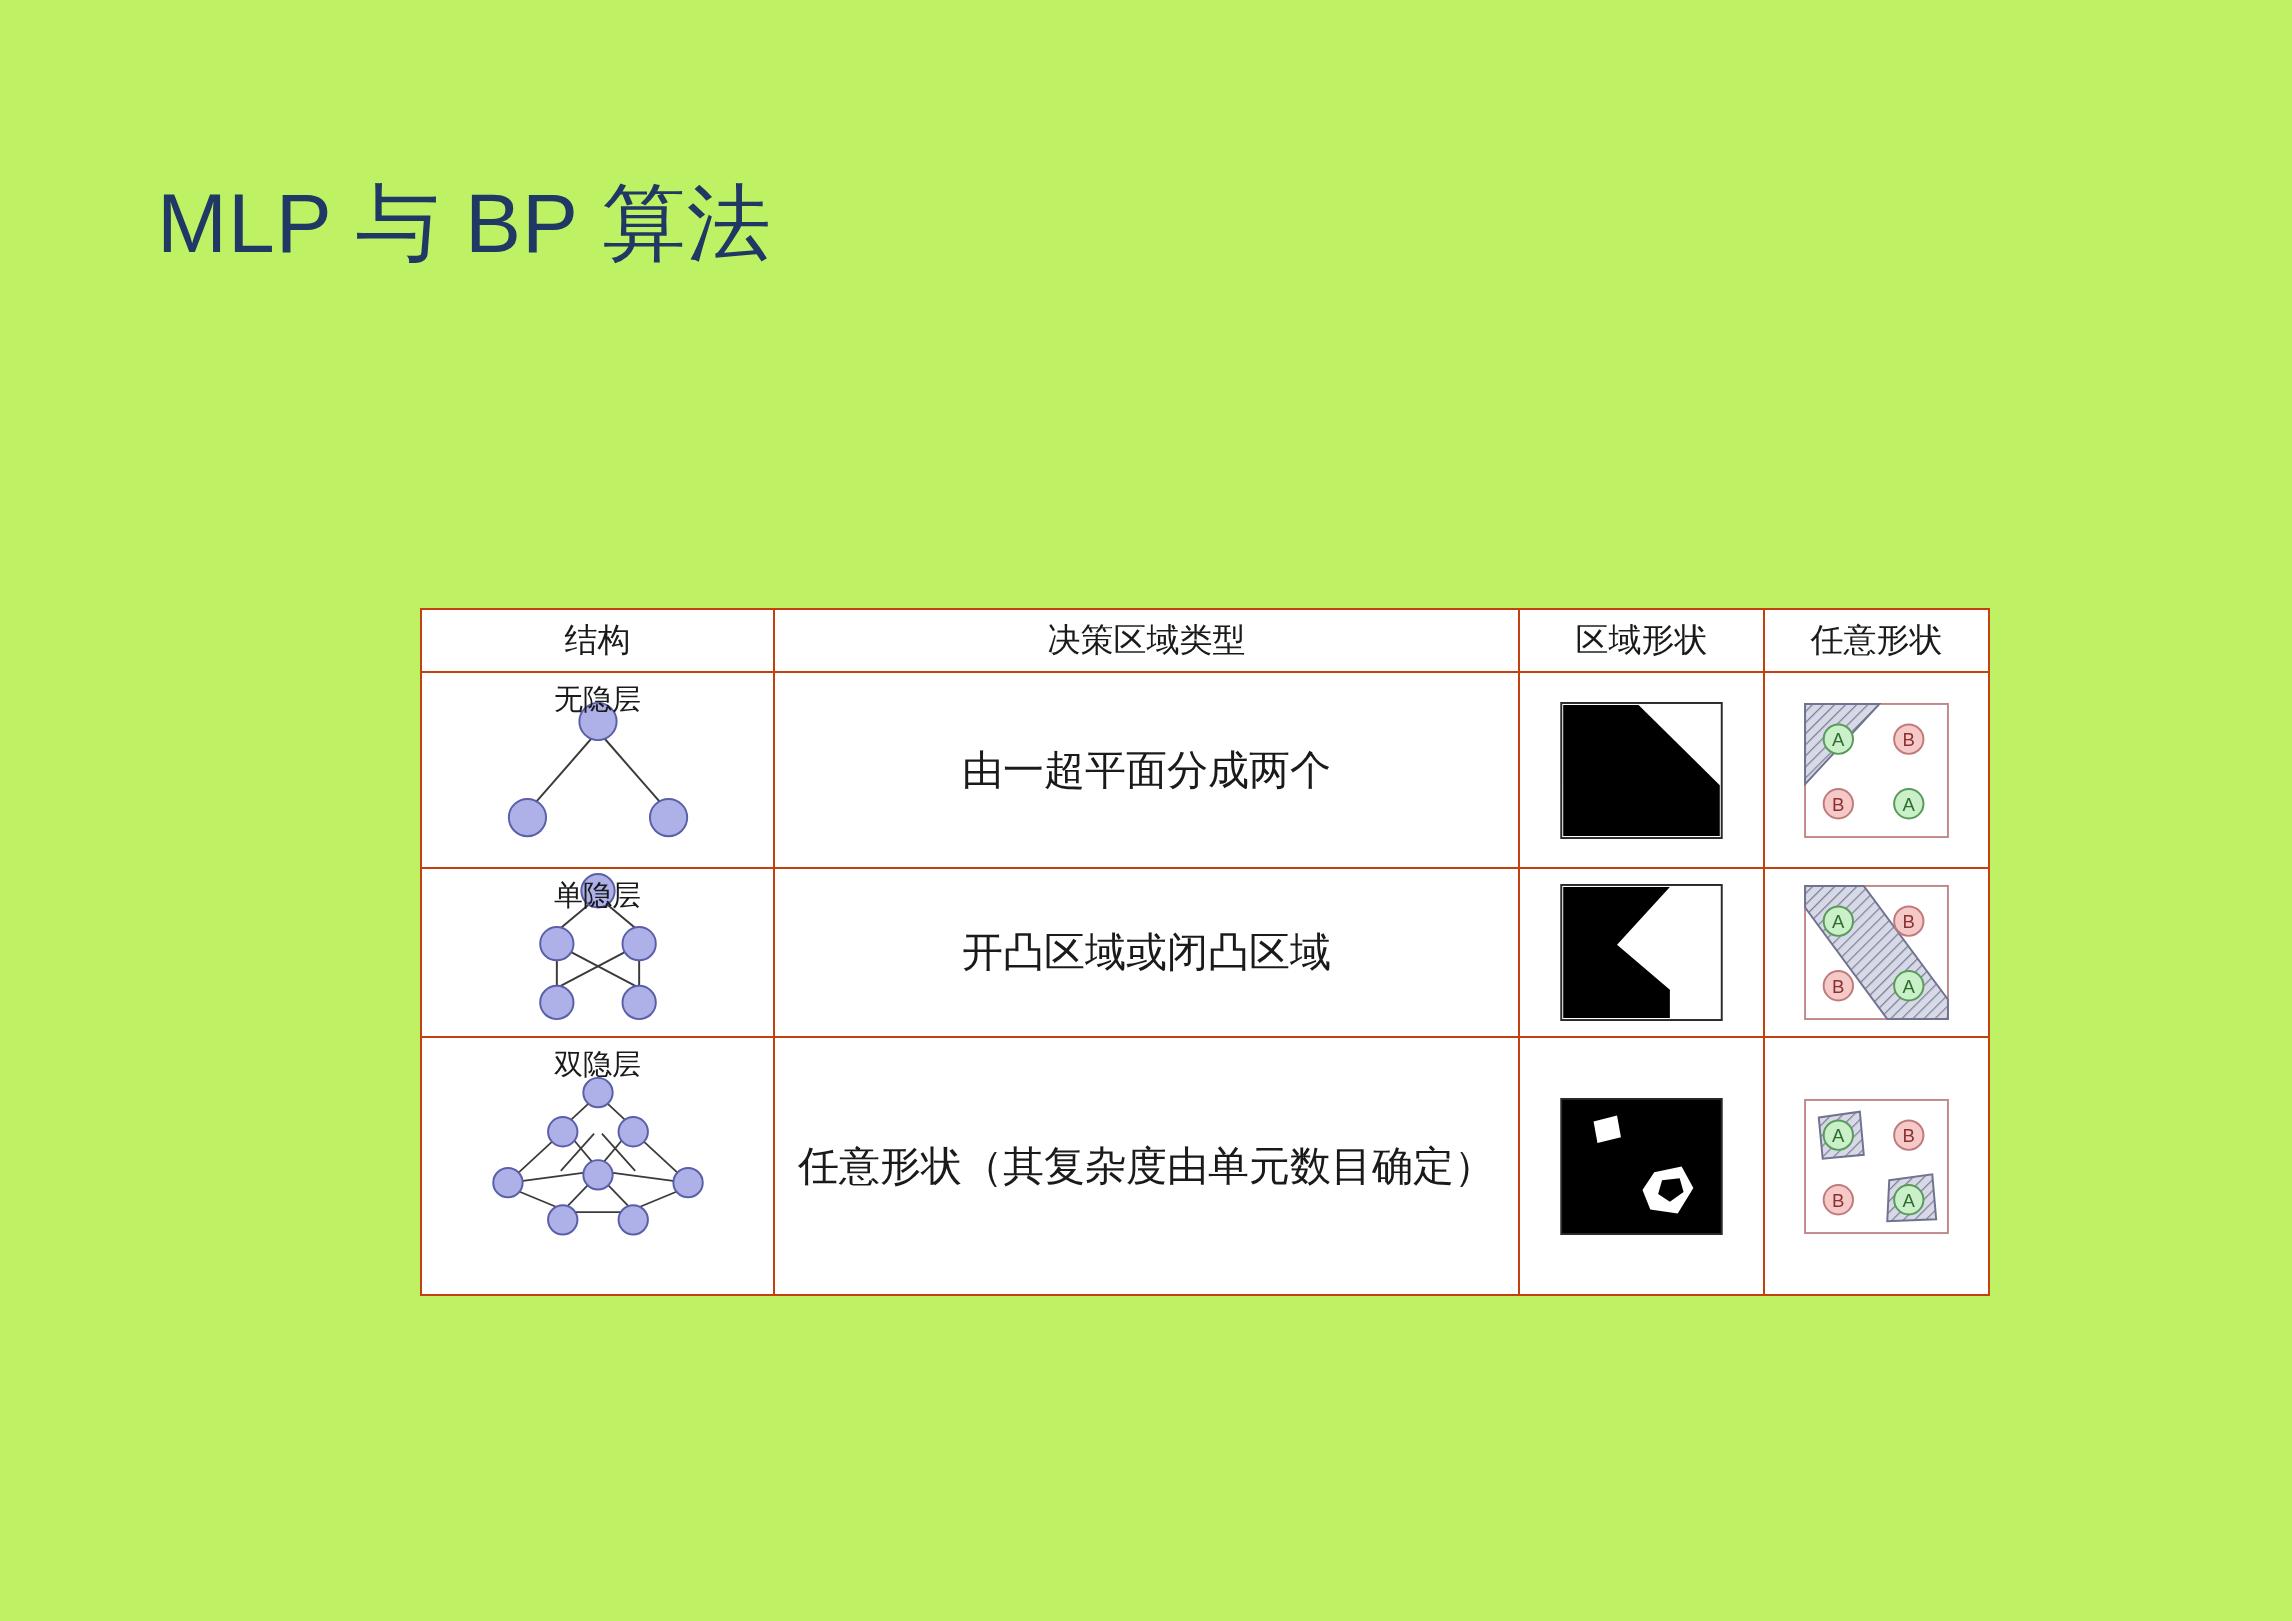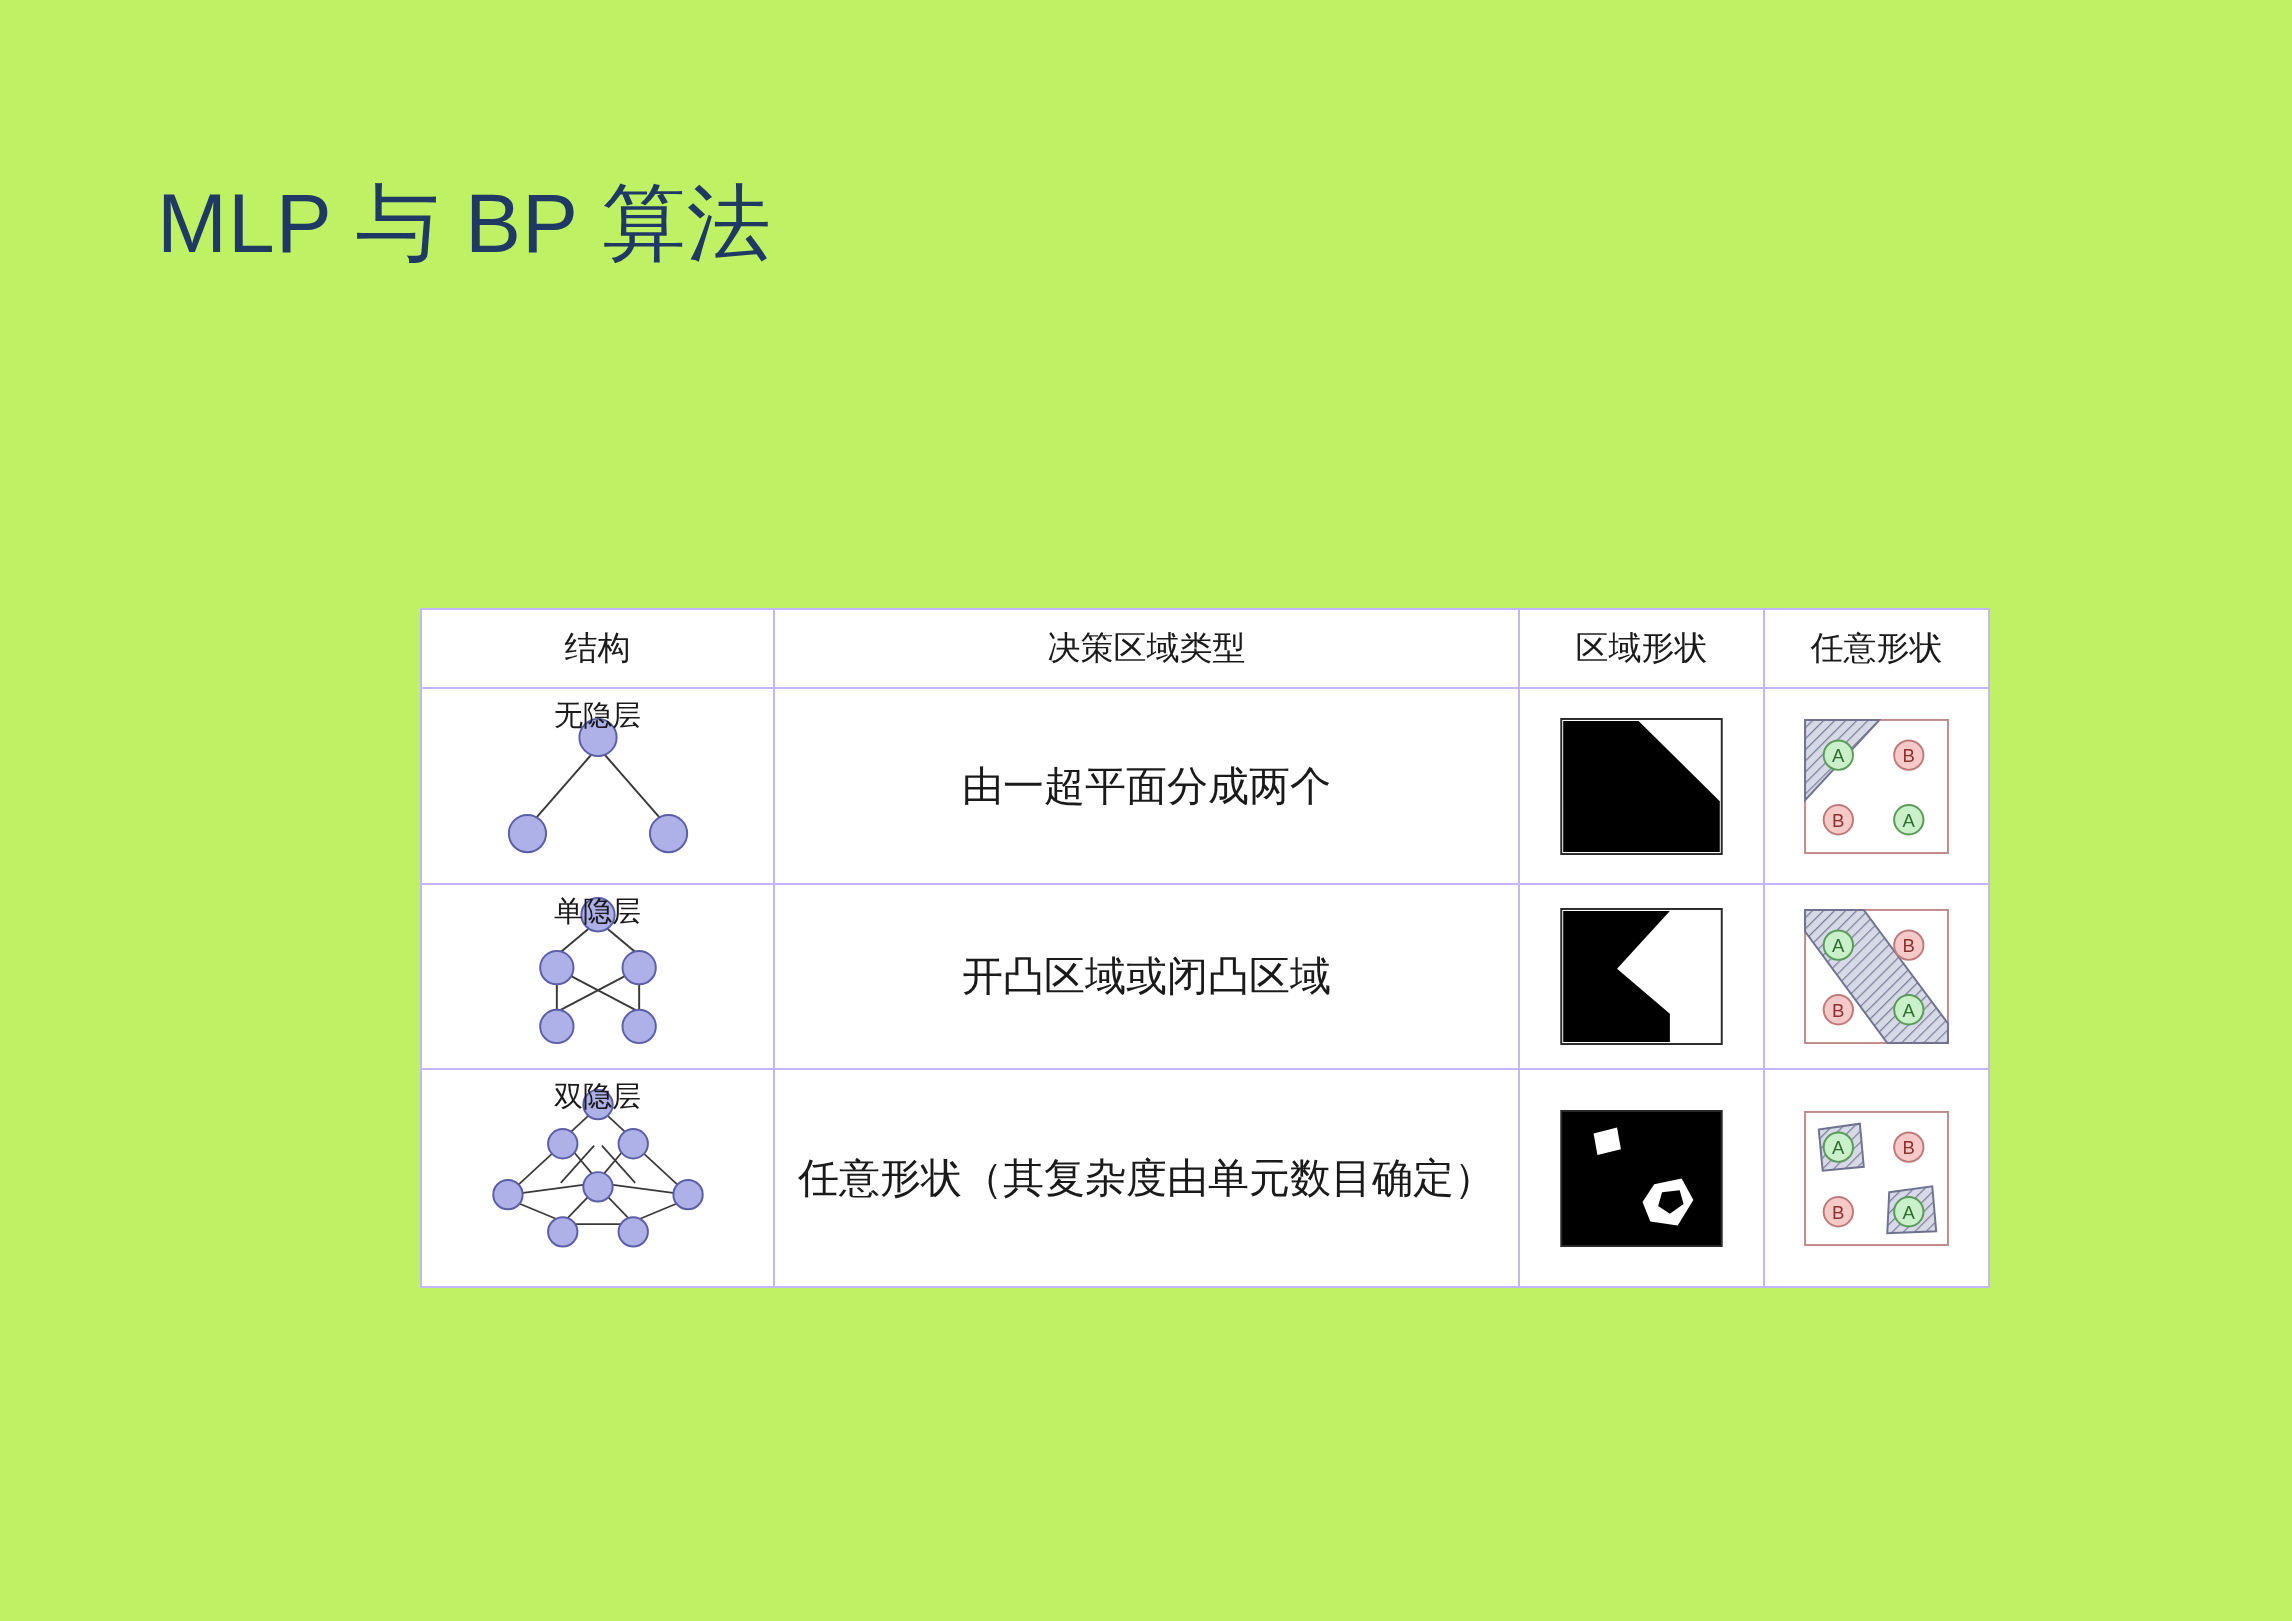--- a/index.html
+++ b/index.html
@@ -48,39 +48,39 @@
     width: 1568px;
     height: 676px;
   }
   table.fig-table {
     border-collapse: collapse;
     width: 1568px;
     table-layout: fixed;
     background: #ffffff;
   }
   table.fig-table td, table.fig-table th {
-    border: 2px solid #c4b5fd;
-    padding: 8px;
+    border: 2px solid #c2410c;
+    padding: 0;
     vertical-align: middle;
     text-align: center;
     color: #1a1a1a;
   }
   table.fig-table thead th {
     height: 61px;
     font-size: 33px;
     font-weight: normal;
   }
   .col-structure { width: 353px; }
   .col-type      { width: 745px; }
   .col-shape     { width: 245px; }
   .col-xor       { width: 225px; }
 
   .row-h1 { height: 196px; }
   .row-h2 { height: 140px; }
-  .row-h3 { height: 218px; }
+  .row-h3 { height: 258px; }
 
   .struct-cell { position: relative; }
   .struct-label {
     position: absolute;
     top: 7px;
     left: 0;
     right: 0;
     font-size: 29px;
     color: #1a1a1a;
     text-align: center;

